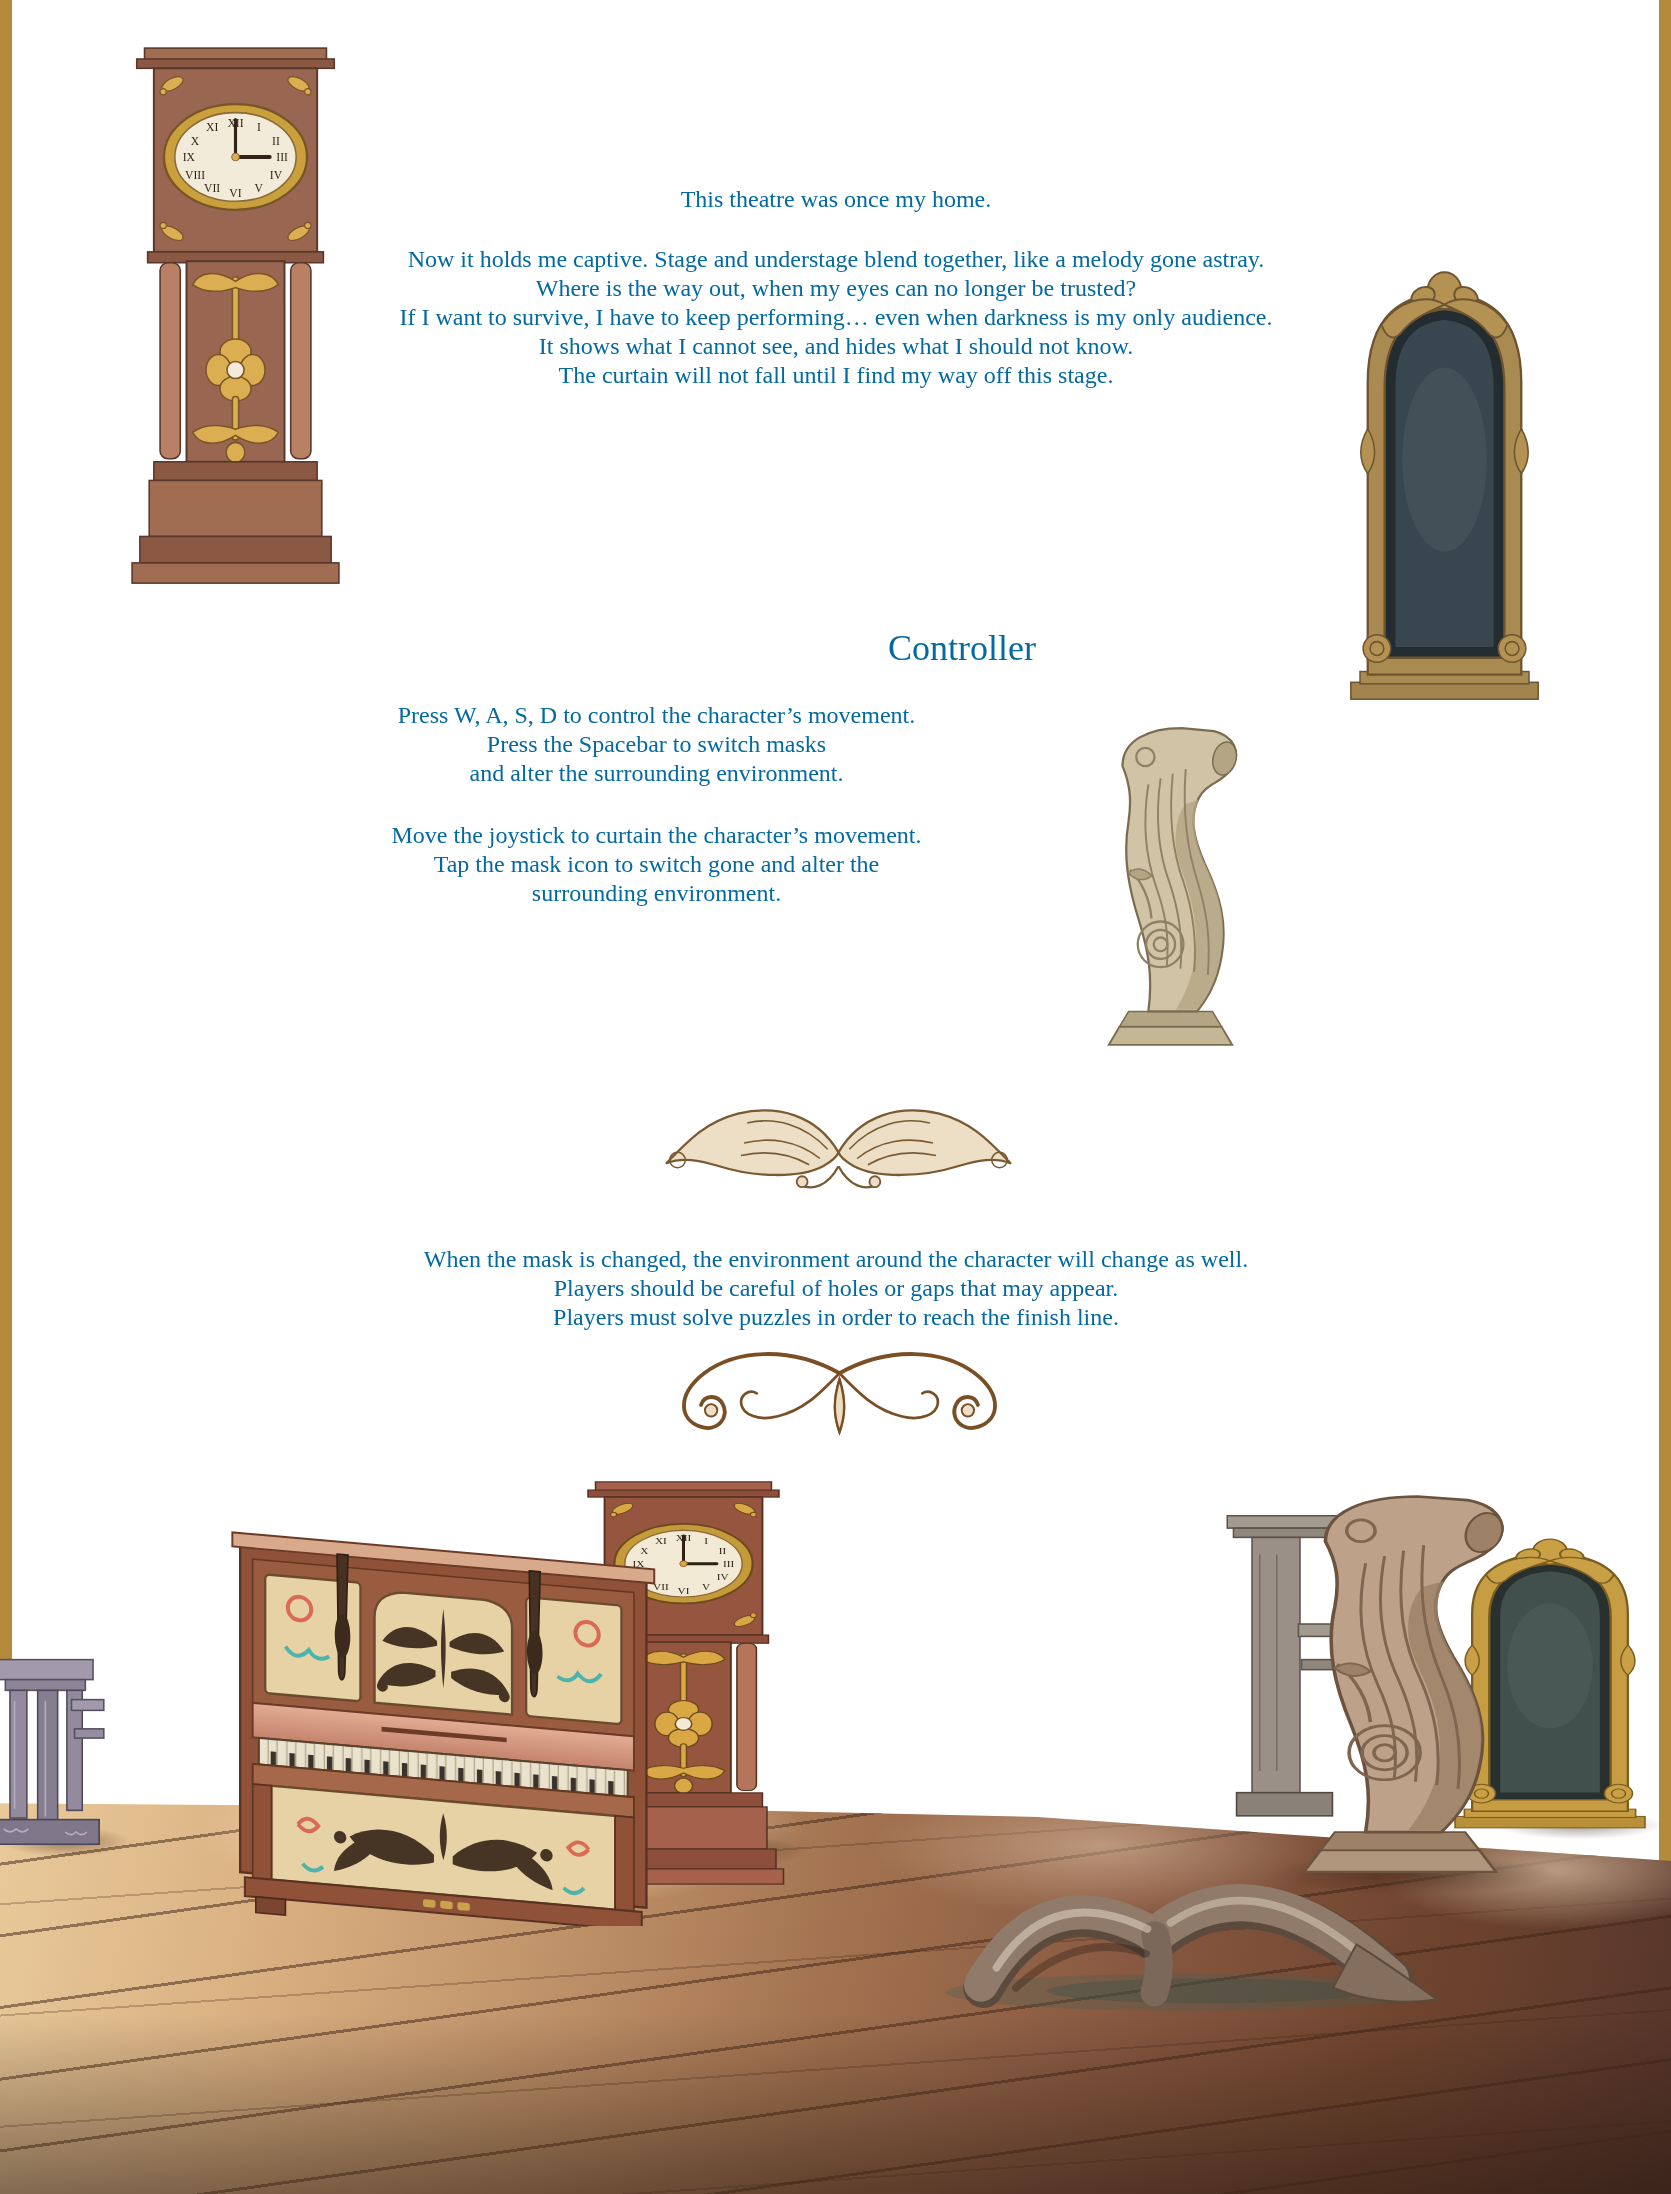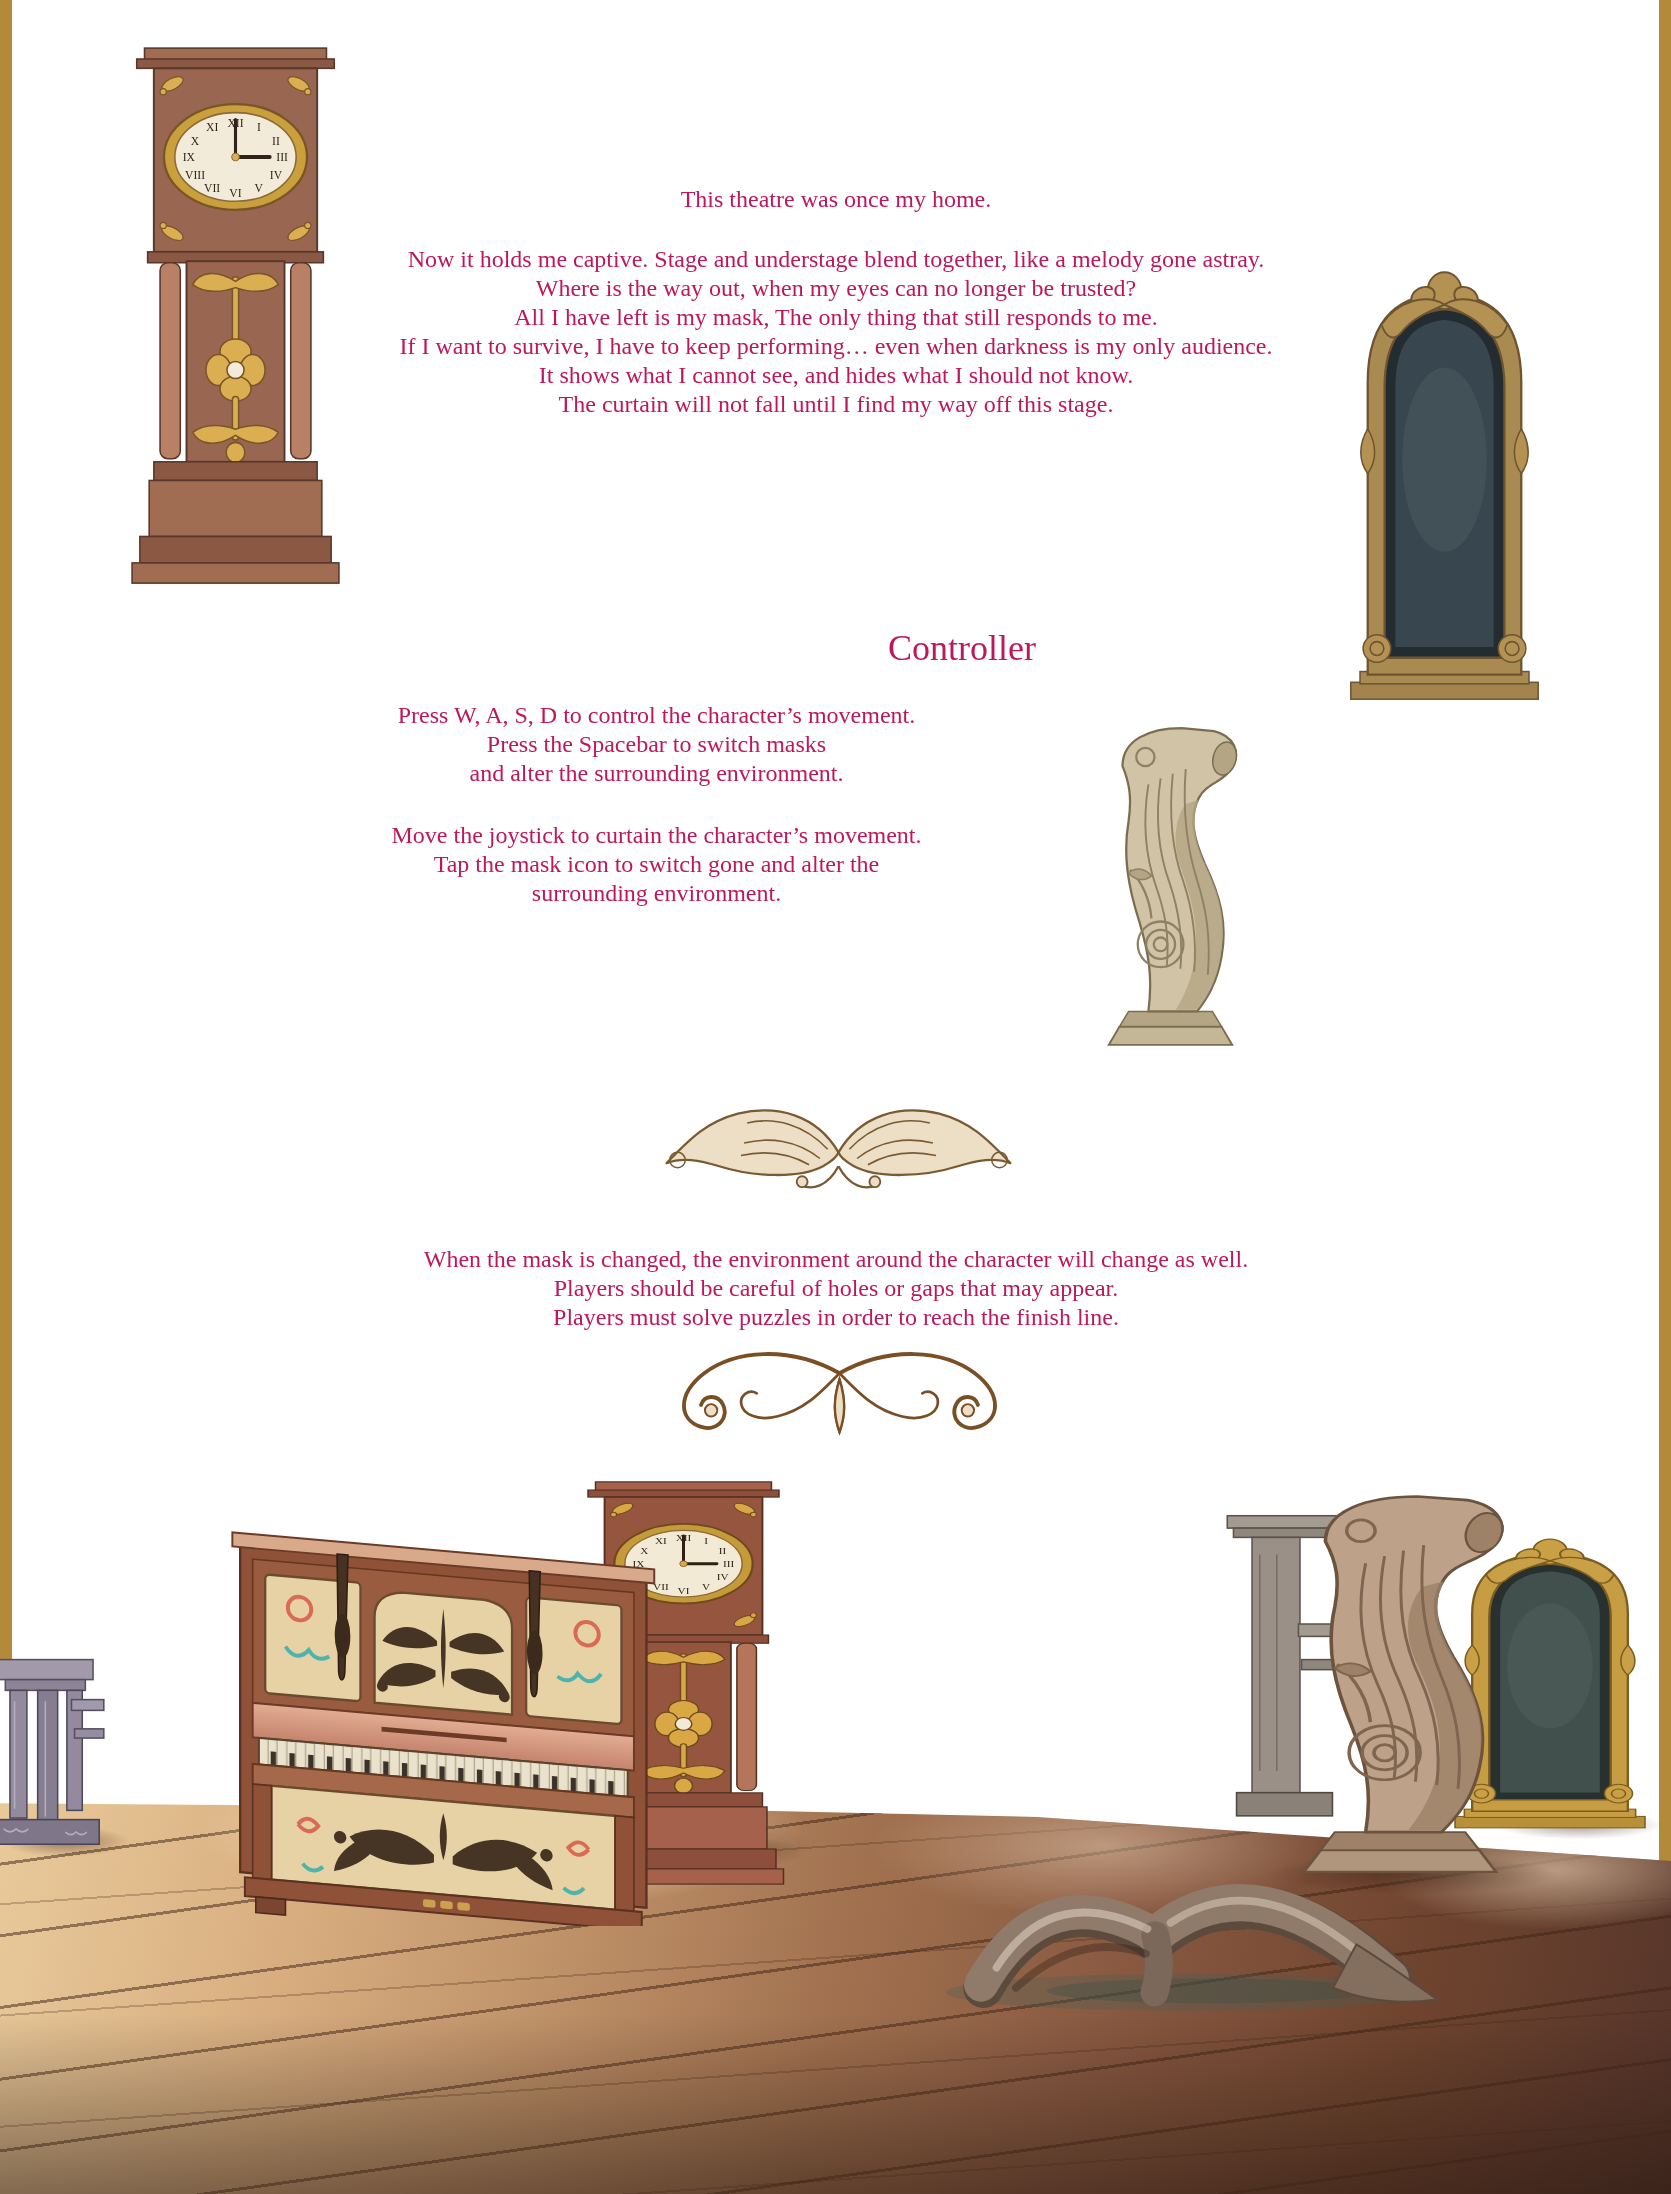--- a/index.html
+++ b/index.html
@@ -4,21 +4,21 @@
 <style>
   html,body{margin:0;padding:0;background:#ffffff;}
   .canvas{
     position:relative; width:1672px; height:2194px; overflow:hidden;
     background:#ffffff; font-family:"Liberation Serif", serif;
   }
   .goldbar{position:absolute; width:12.4px; background:#b3893a;}
   .goldbar.left{left:0; top:0; height:1663px;}
   .goldbar.right{left:1659px; top:0; height:1865px;}
 
-  .gtext{color:#be185d;}
+  .gtext{color:#0369a1;}
   .intro{position:absolute; left:0; top:185px; width:1672px; text-align:center;
          font-size:24px; line-height:29px;}
   .intro .opening{margin-bottom:31px;}
 
   .controller{position:absolute; top:627px; right:636px; width:759px; text-align:right;}
   .controller h1{font-size:36px; font-weight:normal; margin:0 0 31px 0; line-height:43px;}
   .controller .para{font-size:24px; line-height:29px;text-align:center;}
   .controller .para.second{margin-top:32.5px;}
 
   .maskrules{position:absolute; left:0; top:1245px; width:1672px; text-align:center;
@@ -188,21 +188,20 @@
   </svg>
 
   <svg class="obj mirror1" viewBox="0 0 280 570">
     <use href="#sym-mirror"></use>
   </svg>
 
   <div class="intro gtext">
     <div class="opening">This theatre was once my home.</div>
     <div>Now it holds me captive. Stage and understage blend together, like a melody gone astray.</div>
     <div>Where is the way out, when my eyes can no longer be trusted?</div>
-    <div>All I have left is my mask, The only thing that still responds to me.</div>
     <div>If I want to survive, I have to keep performing… even when darkness is my only audience.</div>
     <div>It shows what I cannot see, and hides what I should not know.</div>
     <div>The curtain will not fall until I find my way off this stage.</div>
   </div>
 
   <div class="controller gtext">
     <h1>Controller</h1>
     <div class="para">
       <div>Press W, A, S, D to control the character’s movement.</div>
       <div>Press the Spacebar to switch masks</div>

